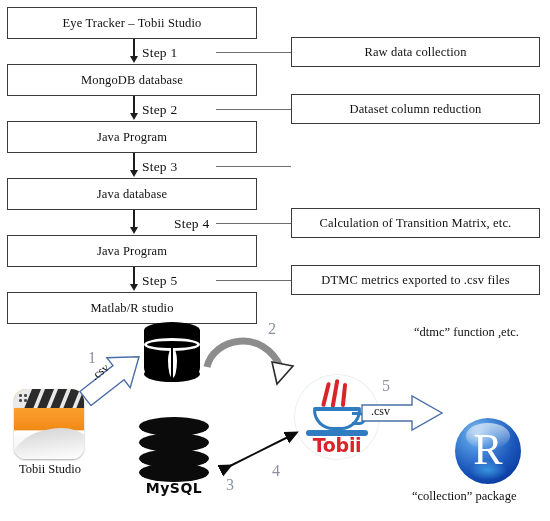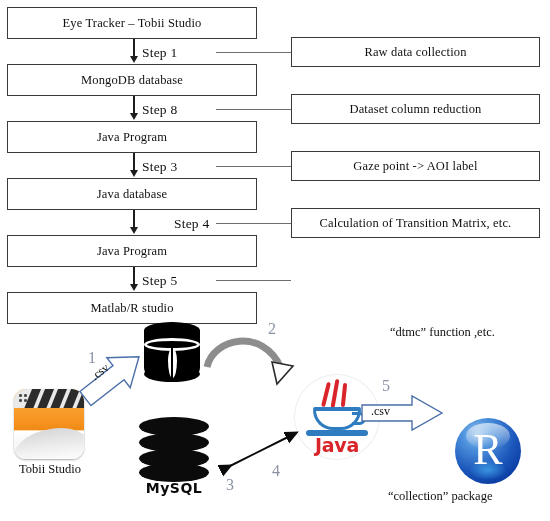--- a/index.html
+++ b/index.html
@@ -71,20 +71,21 @@
     height: 1.2px;
     background: #6e6e6e;
   }
 
   
   .ftext {
     position: absolute;
     font-size: 12.5px;
     color: #101010;
     white-space: nowrap;
+    margin-left: 24px;
   }
 
   
   .numlab {
     position: absolute;
     font-size: 16px;
     color: #8a92a3;
     font-family: "Liberation Serif", serif;
   }
 
@@ -268,42 +269,42 @@
   <div class="vconn" style="top:96px;  height:18px;"></div>
   <div class="vhead" style="top:113px;"></div>
   <div class="vconn" style="top:153px; height:18px;"></div>
   <div class="vhead" style="top:170px;"></div>
   <div class="vconn" style="top:210px; height:18px;"></div>
   <div class="vhead" style="top:227px;"></div>
   <div class="vconn" style="top:267px; height:18px;"></div>
   <div class="vhead" style="top:284px;"></div>
 
   <div class="steplabel" style="left:142px; top:45px;">Step 1</div>
-  <div class="steplabel" style="left:142px; top:102px;">Step 8</div>
+  <div class="steplabel" style="left:142px; top:102px;">Step 2</div>
   <div class="steplabel" style="left:142px; top:159px;">Step 3</div>
   <div class="steplabel" style="left:142px; top:216px;margin-left:32px;">Step 4</div>
   <div class="steplabel" style="left:142px; top:273px;">Step 5</div>
 
   <div class="hconn" style="left:216px; top:52px;  width:75px;"></div>
   <div class="hconn" style="left:216px; top:109px; width:75px;"></div>
   <div class="hconn" style="left:216px; top:166px; width:75px;"></div>
   <div class="hconn" style="left:216px; top:223px; width:75px;"></div>
   <div class="hconn" style="left:216px; top:280px; width:75px;"></div>
 
   <div class="fbox right" style="top:94px;">
     <span>Dataset column reduction</span>
   </div>
   <div class="fbox right" style="top:37px;">
     <span>Raw data collection</span>
   </div>
-  <div class="fbox right" style="top:151px;">
-    <span>Gaze point -&gt; AOI label</span>
-  </div>
   <div class="fbox right" style="top:208px;">
     <span>Calculation of Transition Matrix, etc.</span>
+  </div>
+  <div class="fbox right" style="top:265px;">
+    <span>DTMC metrics exported to .csv files</span>
   </div>
 
   <div class="tobii-wrap">
     <div class="tobii-body">
       <div class="tobii-wave"></div>
       <div class="tobii-clap">
         <i style="left:14px;"></i>
         <i style="left:27px;"></i>
         <i style="left:40px;"></i>
         <i style="left:53px;"></i>
@@ -339,21 +340,21 @@
 
   <div class="java">
     <div class="halo"></div>
     <div class="steam" style="left:30px; top:8px;  height:25px; transform:rotate(14deg);"></div>
     <div class="steam" style="left:39px; top:5px;  height:29px; transform:rotate(10deg);"></div>
     <div class="steam" style="left:48px; top:9px;  height:24px; transform:rotate(6deg);"></div>
     <div class="cupline"></div>
     <div class="cup"></div>
     <div class="handle"></div>
     <div class="saucer"></div>
-    <div class="word">Java</div>
+    <div class="word">Tobii</div>
   </div>
 
   <div class="rlogo">
     <div class="ball"></div>
     <div class="gloss"></div>
     <div class="glow"></div>
     <div class="letter">R</div>
   </div>
 
   <svg class="blockarrow" style="left:74px; top:346px;" width="78" height="62" viewBox="0 0 78 62">

